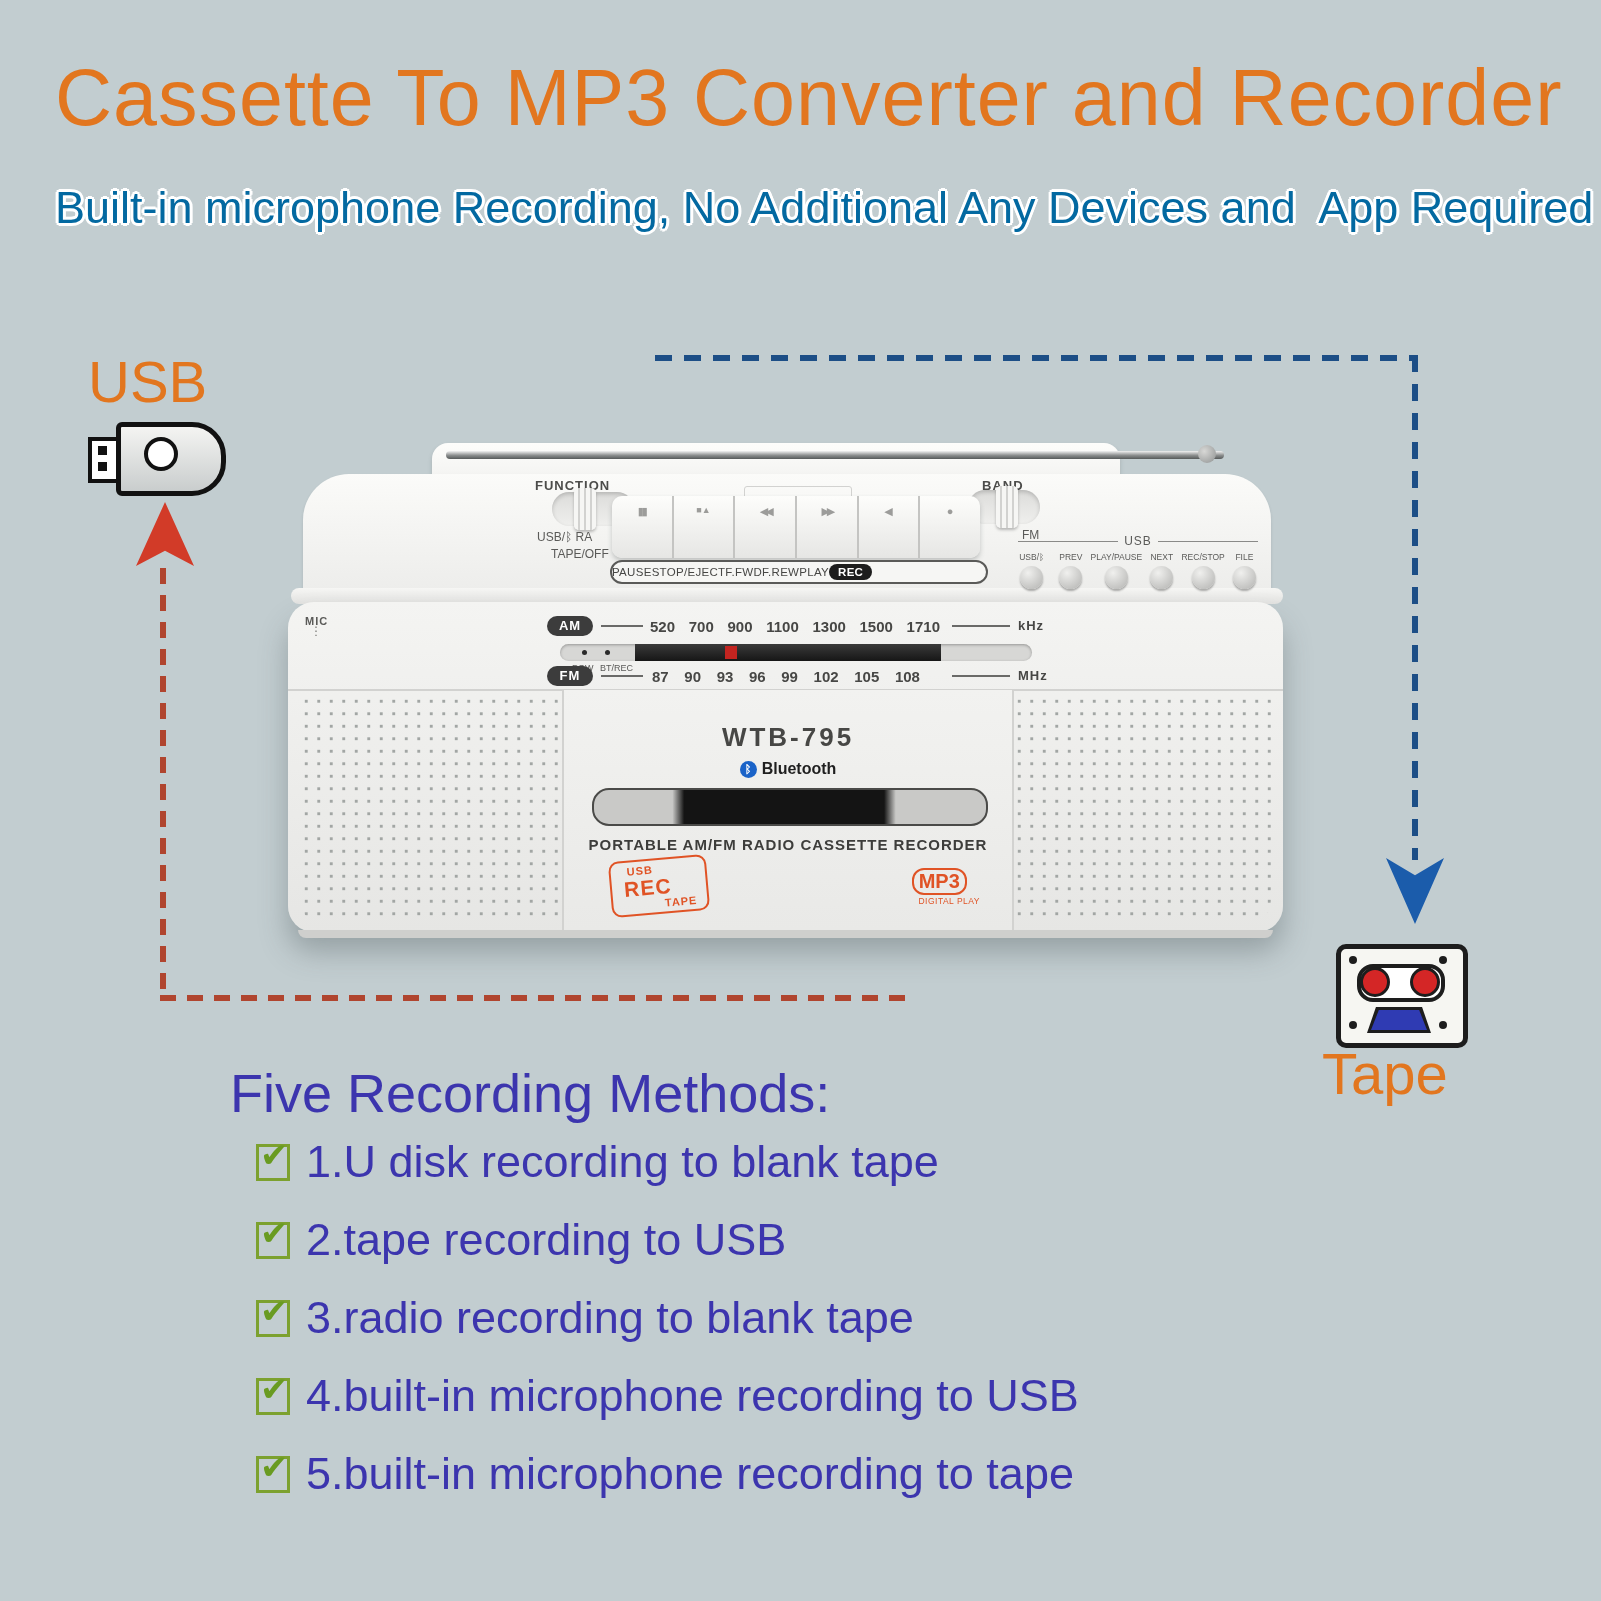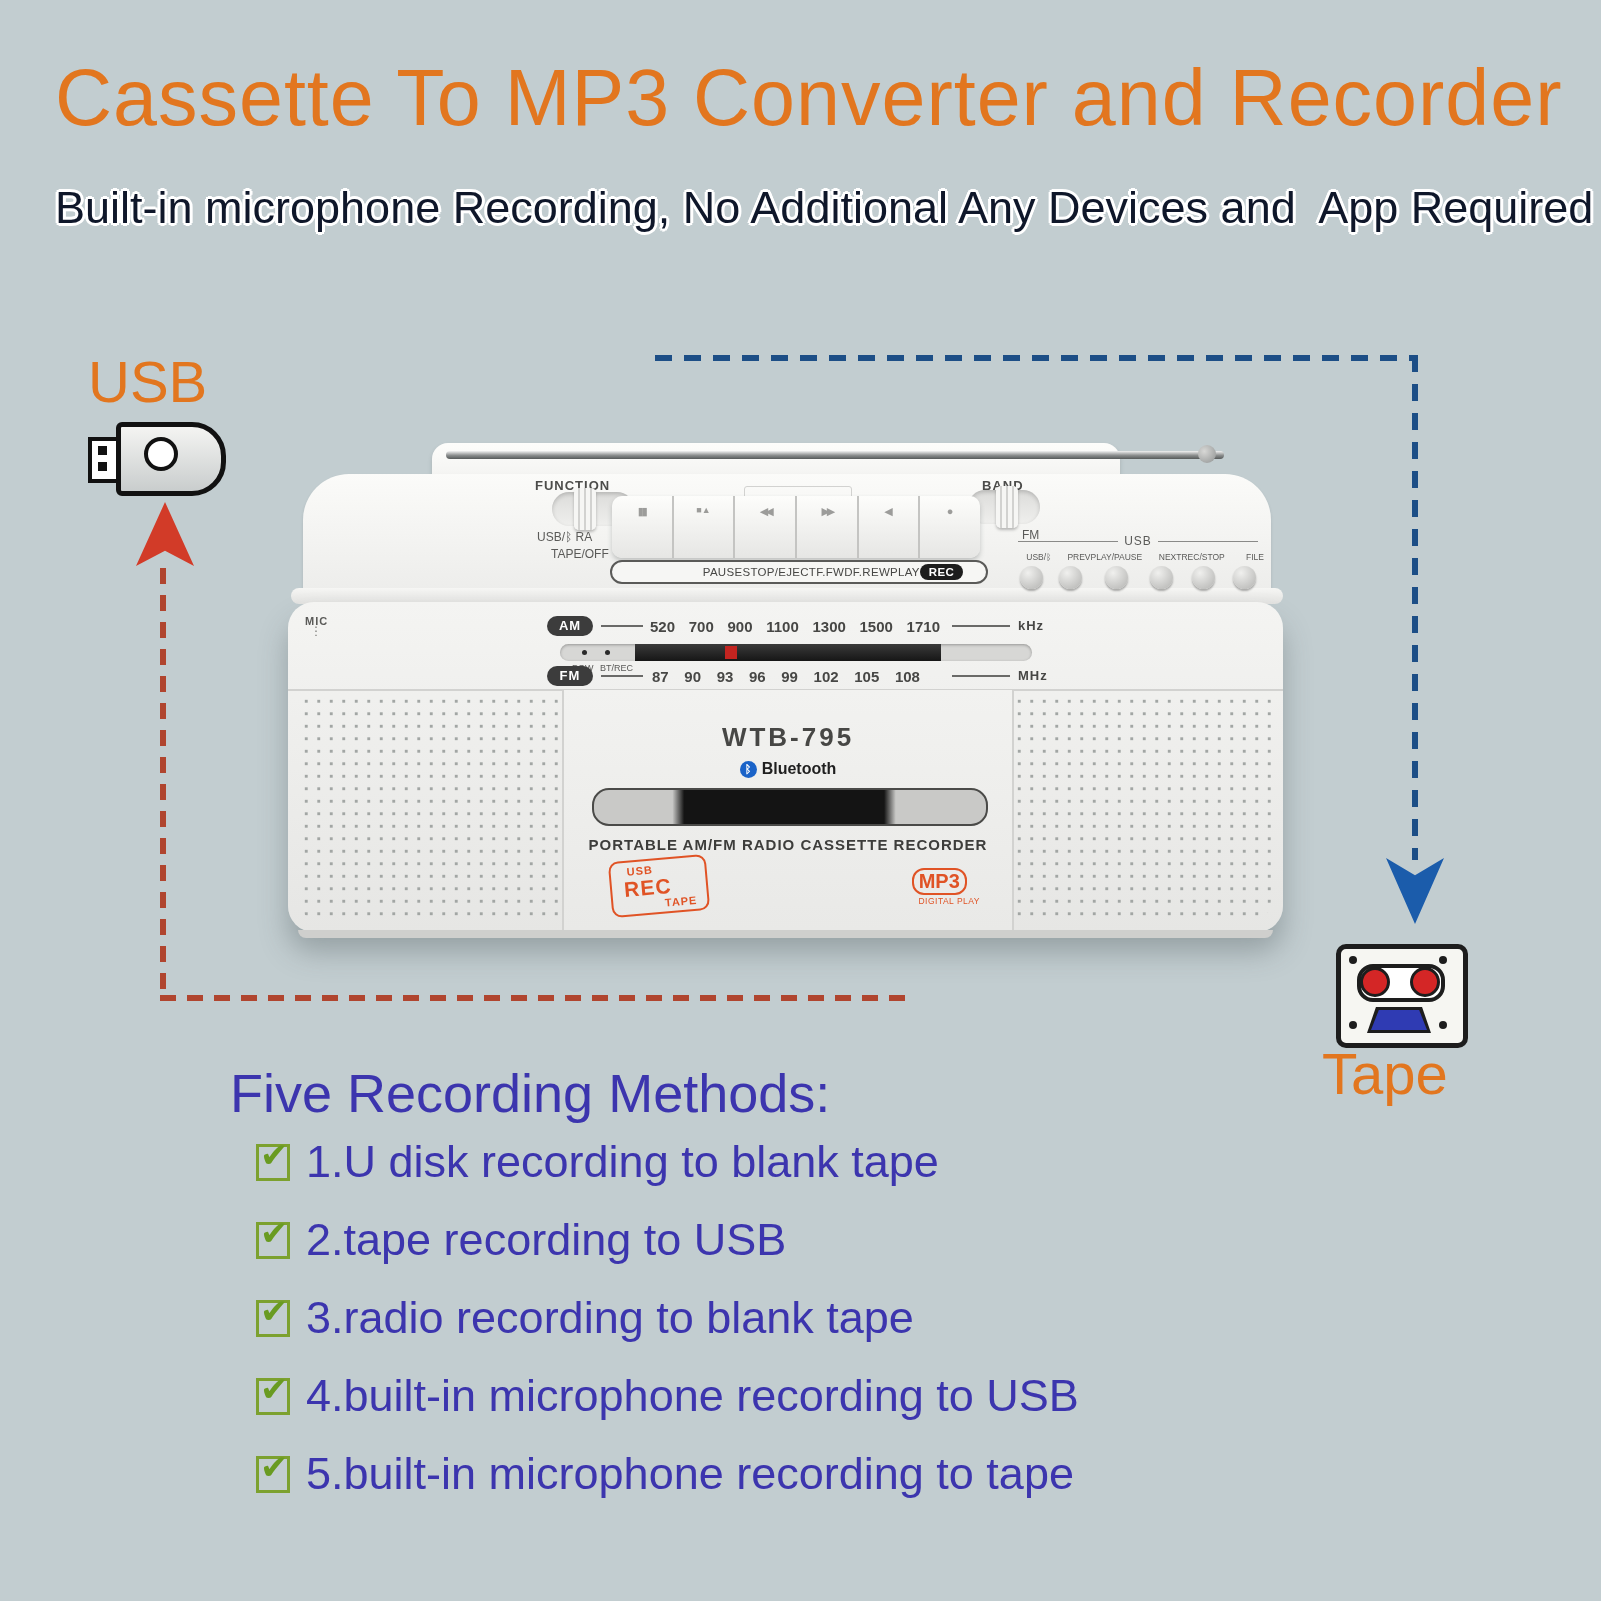--- a/index.html
+++ b/index.html
@@ -1,21 +1,21 @@
 <!DOCTYPE html>
 <html><head>
 <meta charset="utf-8">
 <style>
   html,body{margin:0;padding:0;}
   body{font-family:"Liberation Sans", sans-serif;}
   .canvas{position:relative;width:1601px;height:1601px;background:#c2cdd0;overflow:hidden;}
 
   
   .title{position:absolute;left:55px;top:52px;width:1500px;font-size:79px;color:#e2761f;white-space:nowrap;letter-spacing:1px;}
-  .subtitle{position:absolute;left:55px;top:182px;font-size:45px;color:#0f172a;white-space:pre;
+  .subtitle{position:absolute;left:55px;top:182px;font-size:45px;color:#0369a1;white-space:pre;
     text-shadow:-3px 0 #fff,3px 0 #fff,0 -3px #fff,0 3px #fff,-2px -2px #fff,2px 2px #fff,-2px 2px #fff,2px -2px #fff;}
 
   
   .usb-label{position:absolute;left:88px;top:348px;font-size:58px;color:#e2761f;}
   .tape-label{position:absolute;left:1322px;top:1040px;font-size:58px;color:#e2761f;}
 
   .dash-h{position:absolute;height:6px;}
   .dash-v{position:absolute;width:6px;}
   .blue-dash-h{left:655px;top:355px;width:762px;background:repeating-linear-gradient(90deg,#1c4e86 0 17px,transparent 17px 29px);}
   .blue-dash-v{left:1412px;top:355px;height:505px;background:repeating-linear-gradient(180deg,#1c4e86 0 17px,transparent 17px 29px);}
@@ -60,29 +60,29 @@
   .usbport-frame{position:absolute;left:744px;top:486px;width:106px;height:60px;border:1px solid #d2d2d0;border-radius:3px;}
   .usbport{position:absolute;left:771px;top:508px;width:52px;height:17px;border:2px solid #2d2d2b;border-radius:4px;background:#e8e8e6;
     font-size:8px;font-weight:bold;color:#2d2d2b;text-align:center;line-height:16px;letter-spacing:1px;}
   .usbport::before{content:"";position:absolute;left:-18px;top:6px;width:16px;height:3px;background:#2d2d2b;}
 
   .keys{position:absolute;left:612px;top:496px;width:368px;height:62px;display:flex;border-radius:10px;overflow:hidden;
     background:linear-gradient(180deg,#fdfdfb,#e6e6e4);box-shadow:0 3px 5px rgba(80,85,85,.3);}
   .key{flex:1;border-right:2px solid #c4c4c2;display:flex;justify-content:center;padding-top:9px;color:#9c9c9a;font-size:11px;}
   .key:last-child{border-right:none;}
   .tstrip{position:absolute;left:610px;top:560px;width:378px;height:24px;border:2px solid #5a5a58;border-radius:13px;background:#f6f6f4;
-    display:flex;align-items:center;justify-content:flex-end;padding:0 23px;box-sizing:border-box;}
+    display:flex;align-items:center;justify-content:flex-start;padding:0 0;box-sizing:border-box;}
   .tstrip span{font-size:11.5px;color:#474745;letter-spacing:.3px;white-space:nowrap;}
   .tstrip .rec{background:#1d1d1d;color:#fff;border-radius:10px;padding:2px 9px;font-weight:bold;}
 
   .usbgrp{position:absolute;left:1012px;top:534px;width:252px;}
   .usbgrp .cap{display:flex;align-items:center;color:#5a5a58;font-size:12px;letter-spacing:1px;}
   .usbgrp .cap::before,.usbgrp .cap::after{content:"";flex:1;height:1px;background:#8a8a88;margin:0 6px;}
   .usbgrp .cols{display:flex;margin-top:2px;}
-  .usbgrp .col{flex:1;text-align:right;}
+  .usbgrp .col{flex:1;text-align:center;}
   .usbgrp .col .lbl{font-size:8.5px;color:#5a5a58;white-space:nowrap;display:block;transform:translateY(2px);}
   .usbgrp .col .btn{width:23px;height:23px;border-radius:50%;margin:6px auto 0;background:radial-gradient(circle at 35% 30%,#f0f0ee,#b2b2b0);box-shadow:0 2px 2px rgba(0,0,0,.3);}
 
   .face{position:absolute;left:288px;top:602px;width:995px;height:330px;background:linear-gradient(180deg,#f4f4f2,#e6e6e4);
     border-radius:26px;box-shadow:0 20px 28px rgba(70,80,84,.35);}
   .face-line{position:absolute;left:288px;top:689px;width:995px;height:2px;background:#d2d2d0;}
   .base{position:absolute;left:298px;top:930px;width:975px;height:8px;background:#cfcfcd;border-radius:0 0 16px 16px;}
 
   .mic{position:absolute;left:305px;top:615px;font-size:11px;font-weight:bold;color:#5a5a58;letter-spacing:1px;}
   .mic .d{display:block;font-weight:normal;font-size:12px;text-align:center;line-height:9px;color:#7a7a78;}

